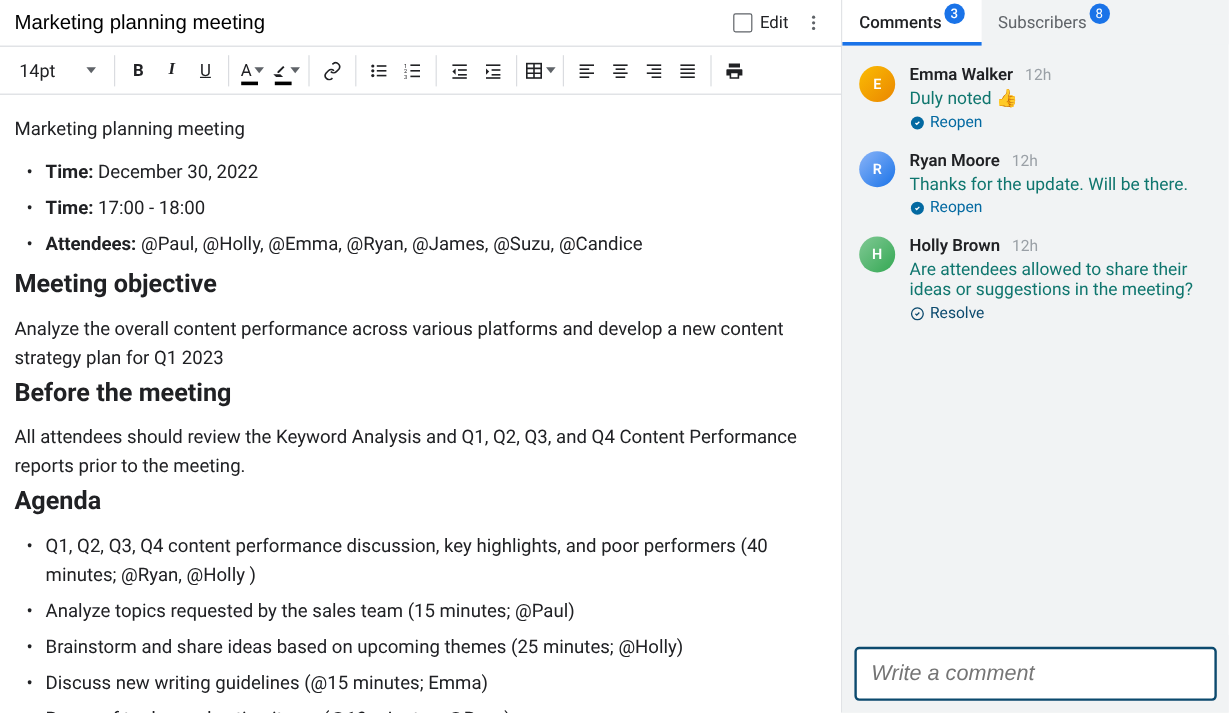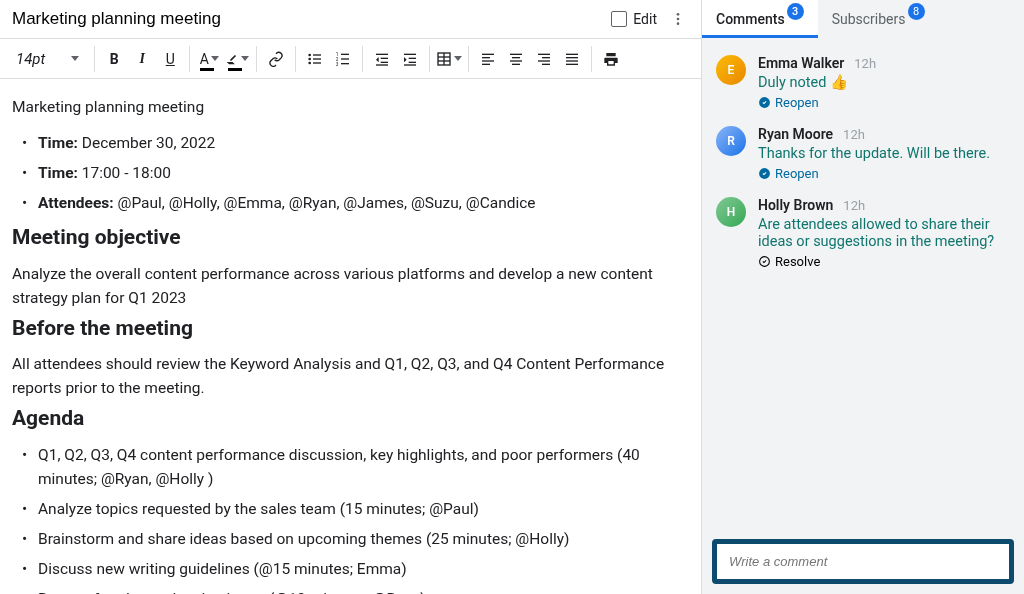--- a/index.html
+++ b/index.html
@@ -7,21 +7,21 @@
 .main { flex: 1; display: flex; flex-direction: column; border-right: 1px solid #dadce0; }
 .header { display: flex; align-items: center; padding: 8px 12px; border-bottom: 1px solid #dadce0; }
 .title-input { border: none; font-size: 17px; outline: none; flex: 1; }
 .edit-wrap { display: flex; align-items: center; gap: 6px; margin-right: 10px; cursor: pointer; }
 .checkbox { width: 16px; height: 16px; border: 1.5px solid #5f6368; border-radius: 2px; }
 .kebab { width: 22px; height: 22px; display: flex; align-items: center; justify-content: center; cursor: pointer; }
 .kebab svg { fill: #5f6368; }
 .toolbar { display: flex; align-items: center; border-bottom: 1px solid #dadce0; padding: 0 6px; height: 40px; }
 .tb-sep { width: 1px; height: 26px; background: #dadce0; margin: 0 5px; }
 .tb-btn { width: 28px; height: 28px; display: flex; align-items: center; justify-content: center; cursor: pointer; border-radius: 4px; color: #202124; }
-.font-size { display: flex; align-items: center; padding: 0 10px; gap: 26px; cursor: pointer; font-size: 15px; font-style: italic; }
+.font-size { display: flex; align-items: center; padding: 0 10px; gap: 26px; cursor: pointer; font-size: 15px; }
 .chev-down { width: 0; height: 0; border-left: 4px solid transparent; border-right: 4px solid transparent; border-top: 5px solid #5f6368; }
 .content { padding: 16px 12px; overflow-y: auto; flex: 1; font-size: 15.5px; line-height: 1.55; }
 .content h3 { font-size: 21px; font-weight: 700; margin: 2px 0 8px; }
 .content ul { list-style: none; padding-left: 10px; }
 .content ul li { padding-left: 16px; position: relative; margin: 6px 0; }
 .content ul li::before { content: "•"; position: absolute; left: 0; }
 .doc-title-text { font-size: 15.5px; margin-bottom: 12px; }
 .sidebar { width: 322px; display: flex; flex-direction: column; background: #f1f3f4; }
 .tabs { display: flex; background: #f1f3f4; }
 .tab { padding: 10px 14px; font-size: 14px; color: #5f6368; cursor: pointer; position: relative; display: flex; align-items: flex-end; gap: 2px; }
@@ -33,24 +33,24 @@
 .avatar { width: 30px; height: 30px; border-radius: 50%; flex-shrink: 0; background: linear-gradient(135deg, #8ab4f8, #1a73e8); display: flex; align-items: center; justify-content: center; color: #fff; font-size: 12px; font-weight: 600; }
 .avatar.a1 { background: linear-gradient(135deg, #fbbc04, #ea8600); }
 .avatar.a3 { background: linear-gradient(135deg, #81c995, #34a853); }
 .c-body { flex: 1; }
 .c-head { display: flex; align-items: center; gap: 10px; margin-bottom: 3px; }
 .c-name { font-weight: 600; font-size: 14px; }
 .c-time { color: #9aa0a6; font-size: 13px; }
 .c-text { font-size: 14.5px; color: #0f766e; margin-bottom: 4px; }
 .c-action { display: flex; align-items: center; gap: 4px; font-size: 13px; cursor: pointer; }
 .c-action.reopen { color: #0369a1; }
-.c-action.resolve { color: #000000; }
+.c-action.resolve { color: #0c4a6e; }
 .c-action svg { width: 13px; height: 13px; }
 .comment-input-wrap { padding: 10px; background: #f1f3f4; }
-.comment-input { width: 100%; border: 5px solid #0c4a6e; border-radius: 4px; padding: 10px 12px; font-size: 13px; font-style: italic; color: #0369a1; background: #fff; outline: none; }
+.comment-input { width: 100%; border: 2px solid #0c4a6e; border-radius: 4px; padding: 10px 12px; font-size: 18px; font-style: italic; color: #0369a1; background: #fff; outline: none; }
 .underline-a { position: relative; }
 .underline-bar { position: absolute; bottom: 2px; left: 5px; right: 9px; height: 3px; }
 .color-a .underline-bar { background: #000; }
 .highlight-a .underline-bar { background: #000; }
 </style>
 </head>
 <body>
 
 <div class="main">
   <div class="header">

